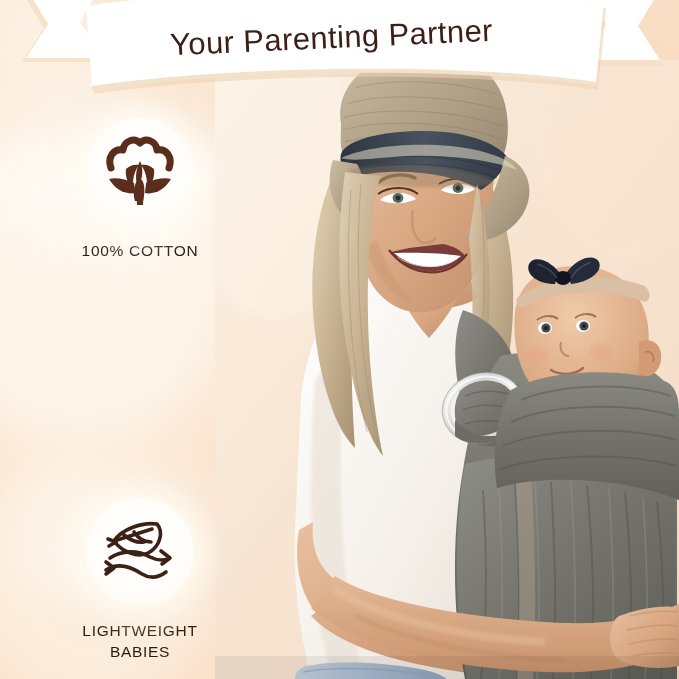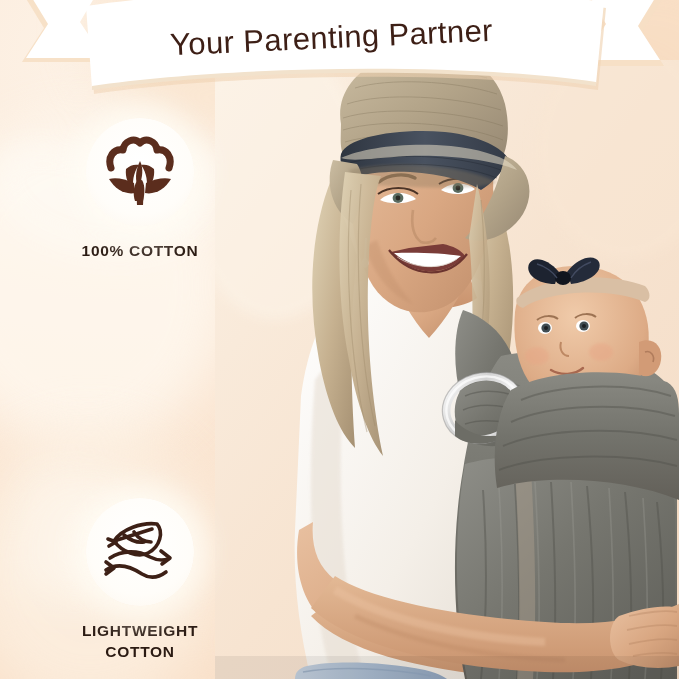--- a/index.html
+++ b/index.html
@@ -28,21 +28,21 @@
     letter-spacing:.4px;
     white-space:nowrap;
     text-shadow:0 1px 0 rgba(255,255,255,.45);
   }
 
   
   #photo{position:absolute;left:215px;top:60px;width:464px;height:619px;overflow:hidden;}
   #photo svg{display:block;}
 
   
-  .feature{position:absolute;left:56px;width:168px;text-align:center;font-weight:bold;}
+  .feature{position:absolute;left:56px;width:168px;text-align:center;}
   .badge{
     position:relative;width:108px;height:108px;margin:0 auto;
     border-radius:50%;
     background:radial-gradient(circle at 50% 42%, #ffffff 0%, #fffdf9 62%, #fdf6ec 100%);
     box-shadow:0 0 26px 14px rgba(255,252,245,.80);
     display:flex;align-items:center;justify-content:center;
   }
   .badge svg{display:block;}
   .flabel{
     margin-top:15px;
@@ -436,16 +436,16 @@
 
           <path d="M10,38 C22,30 38,30 50,37 C56,40 62,41 68,39"></path>
           <path d="M61,31 L70,38 L62,44"></path>
 
           <path d="M6,50 C18,42 30,46 42,54 C50,59 58,58 66,52"></path>
           <path d="M6,42 L14,48 L6,54"></path>
         </g>
       </svg>
     </div>
     <div class="flabel">LIGHTWEIGHT
-COTTON</div>
+BABIES</div>
   </div>
 
 </div>
 
 </body></html>

